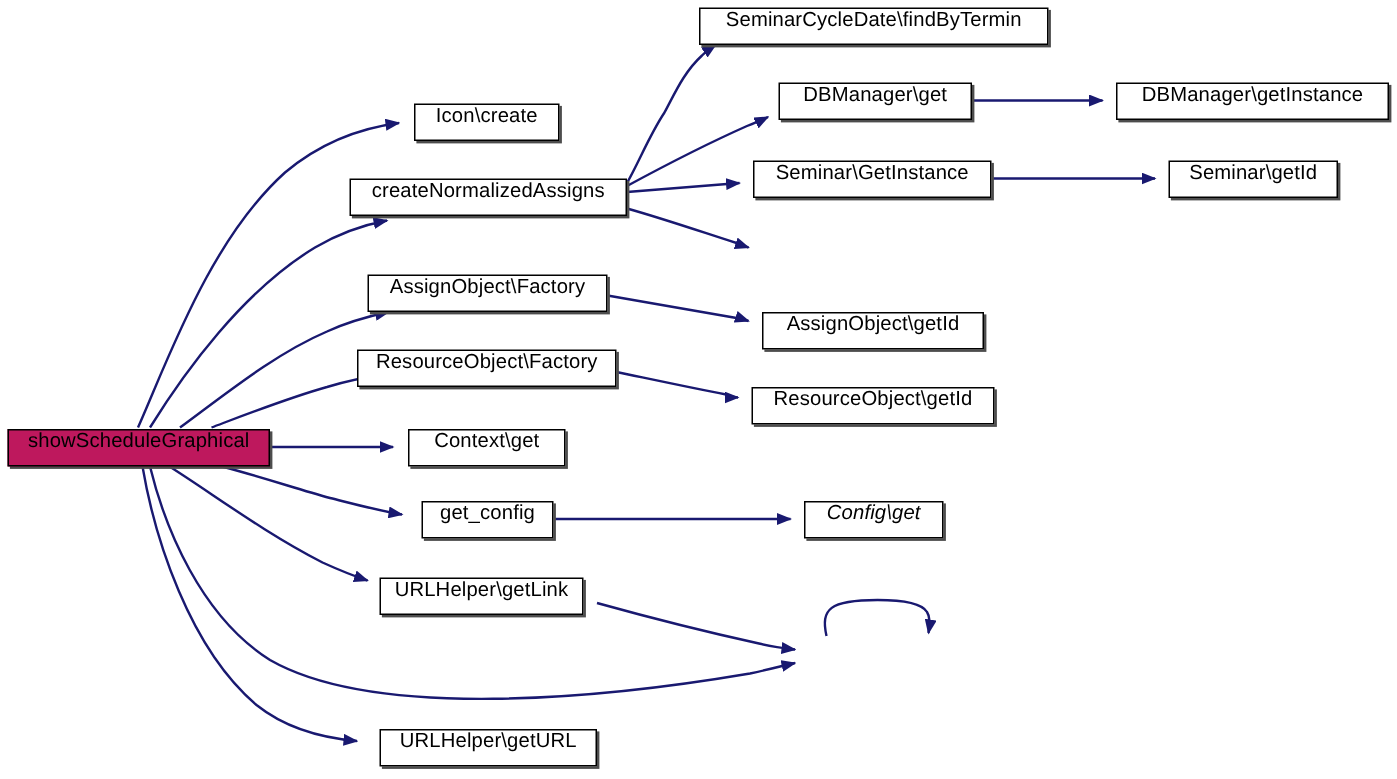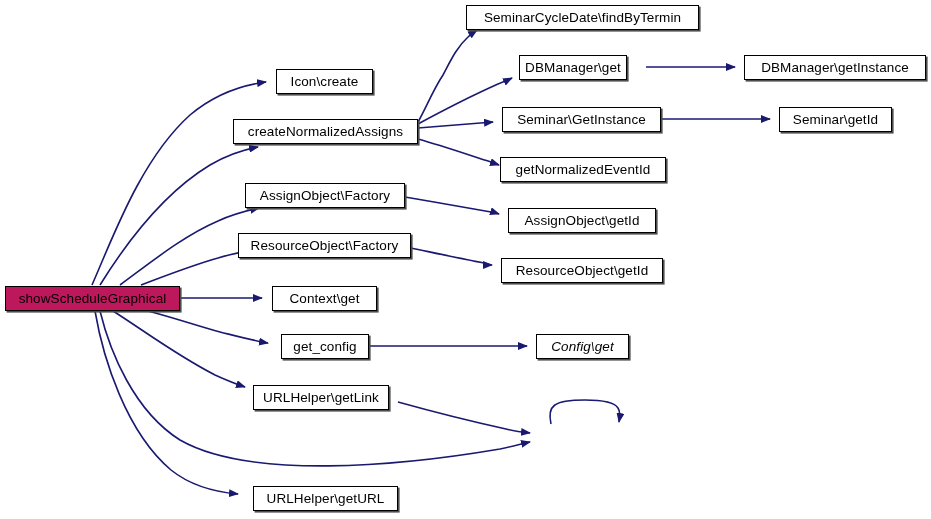--- a/index.html
+++ b/index.html
@@ -25,21 +25,20 @@
   }
   .node {
     position: absolute;
     box-sizing: border-box;
     border: 1px solid #000000;
     background: #ffffff;
     color: #000000;
     font-size: 13.5px;
     line-height: 1;
     display: flex;
-    align-items: center;
     justify-content: center;
     white-space: nowrap;
     box-shadow: 1.6px 1.6px 0 0 #4d4d4d;
     letter-spacing: 0.1px;
   }
   .node.highlight {
     background: #be185d;
   }
   .node-label {
     padding: 0 7px;
@@ -134,31 +133,28 @@
   </div>
 
   <div class="node" style="left:253px; top:486px; width:145px; height:25px;">
     <span class="node-label">URLHelper\getURL</span>
   </div>
 
   <div class="node" style="left:466px; top:5px;   width:233px; height:25px;">
     <span class="node-label">SeminarCycleDate\findByTermin</span>
   </div>
 
-  <div class="node" style="left:519px; top:55px;  width:108px; height:25px;">
+  <div class="node" style="left:519px; top:55px;  width:129px; height:25px;">
     <span class="node-label">DBManager\get</span>
   </div>
 
   <div class="node" style="left:502px; top:107px; width:159px; height:25px;">
     <span class="node-label">Seminar\GetInstance</span>
   </div>
 
-  <div class="node" style="left:500px; top:157px; width:166px; height:25px;">
-    <span class="node-label">getNormalizedEventId</span>
-  </div>
 
   <div class="node" style="left:508px; top:208px; width:148px; height:25px;">
     <span class="node-label">AssignObject\getId</span>
   </div>
 
   <div class="node" style="left:501px; top:258px; width:162px; height:25px;">
     <span class="node-label">ResourceObject\getId</span>
   </div>
 
   <div class="node" style="left:536px; top:334px; width:93px;  height:25px;font-style:italic;">

